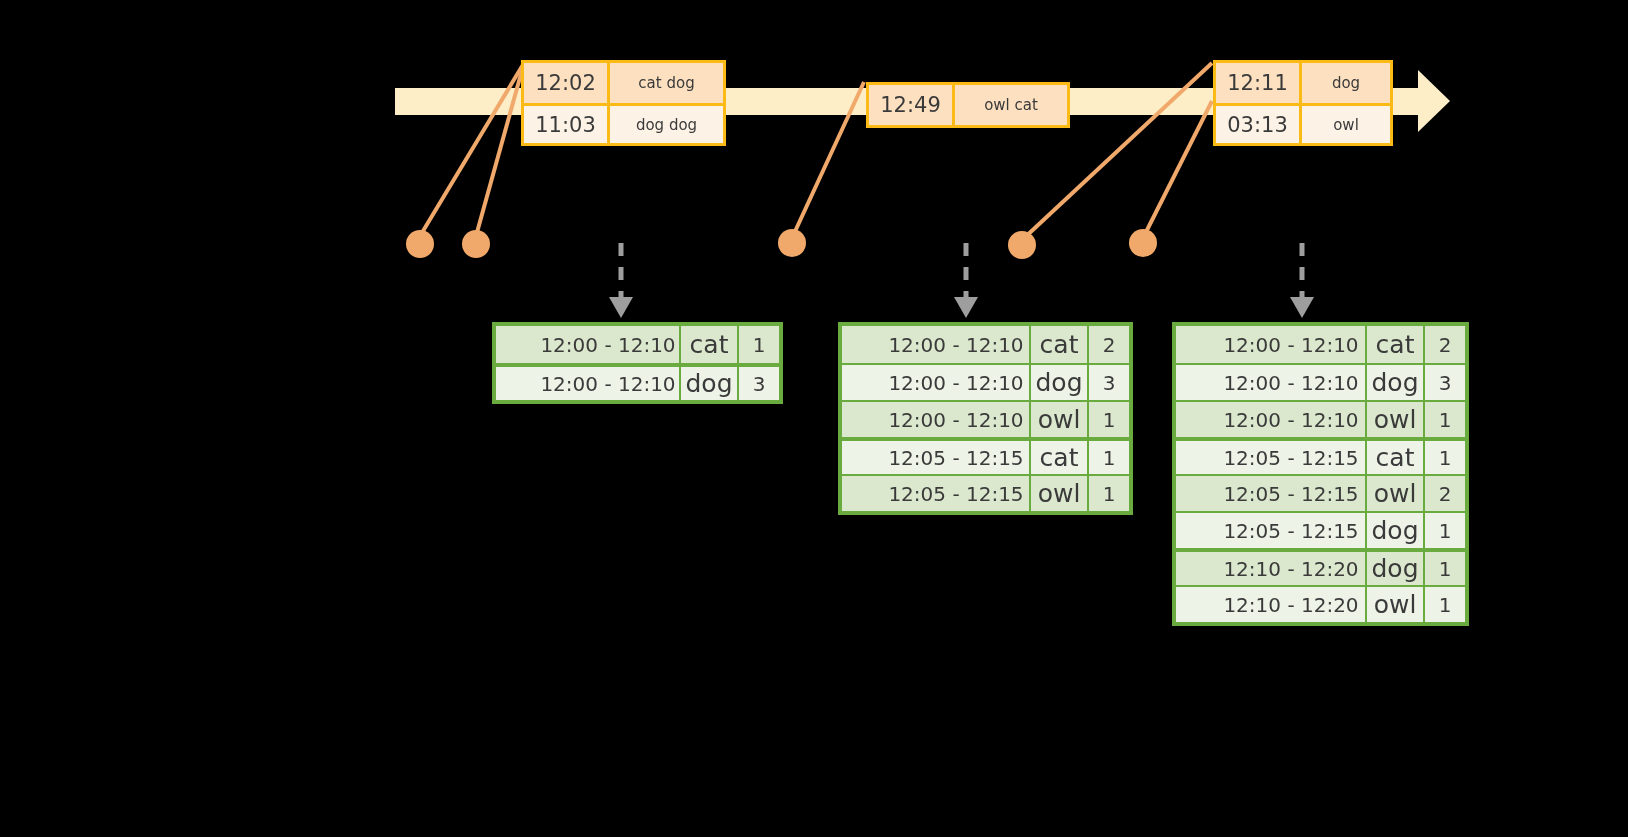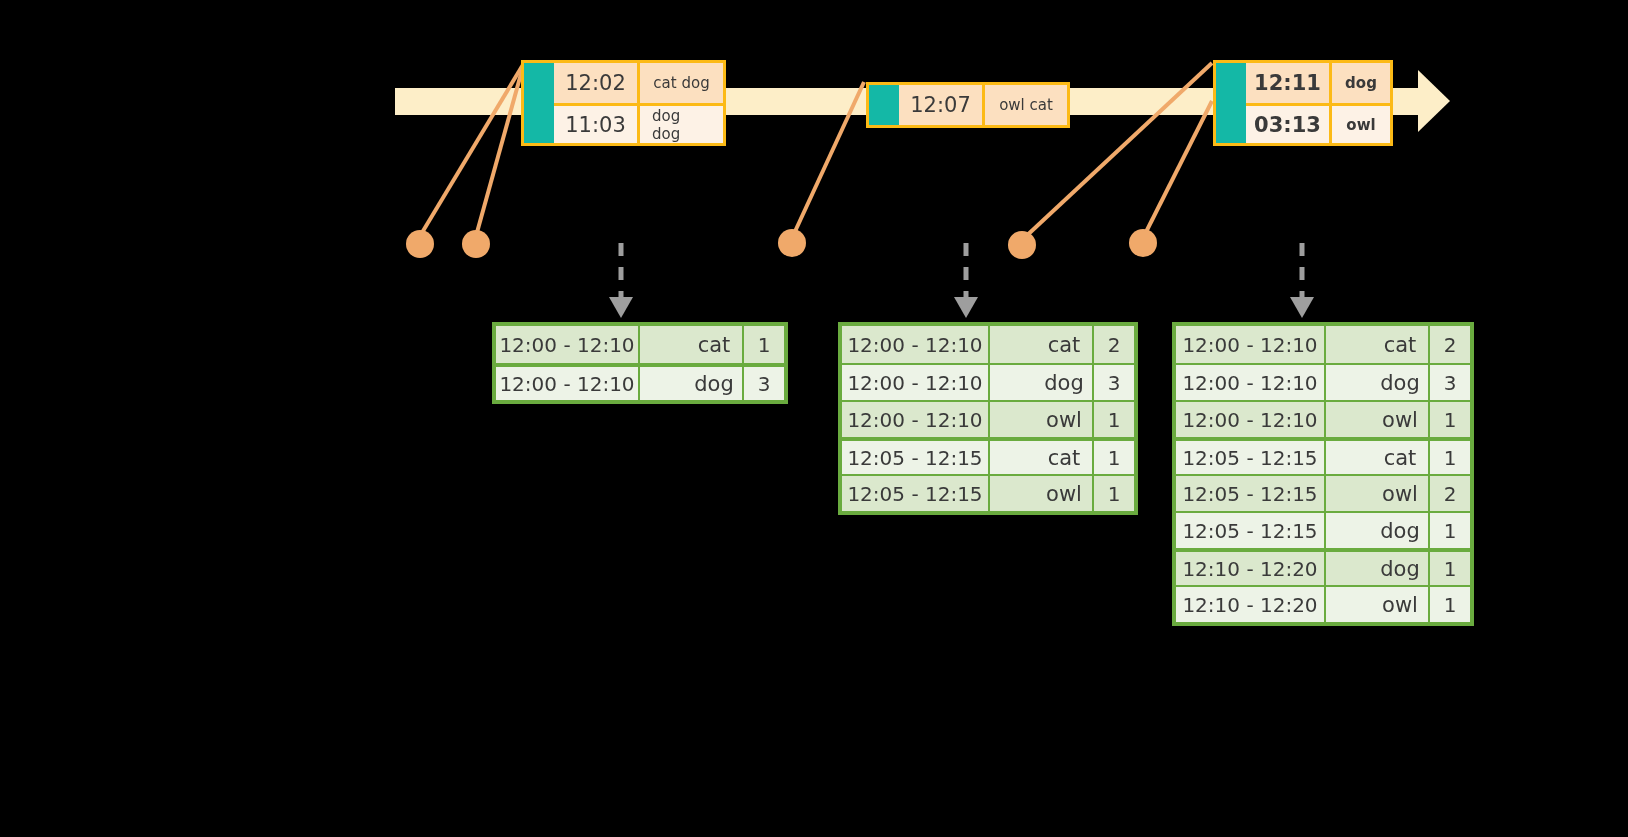--- a/index.html
+++ b/index.html
@@ -46,23 +46,22 @@
     width: 0; height: 0;
     border-top: 31px solid transparent;
     border-bottom: 31px solid transparent;
     border-left: 32px solid #fdeec8;
   }
 
   
   .event-box {
     position: absolute;
     border: 3px solid #fcba16;
-    background: #14b8a6;
-    box-sizing: border-box;
-    padding-left: 30px;
+    background: #7dd3fc;
+    box-sizing: border-box;
   }
   .event-row {
     display: flex;
     height: 40px;
     box-sizing: border-box;
   }
   .event-row + .event-row {
     border-top: 3px solid #fcba16;
   }
   .event-row.shade-a { background: #fce0c0; }
@@ -90,20 +89,21 @@
   .result-table {
     position: absolute;
     border: 4px solid #6aab3f;
     box-sizing: border-box;
     background: #6aab3f;
   }
   .res-row {
     display: flex;
     height: 37px;
     box-sizing: border-box;
+    padding-left: 41px;
   }
   .res-row + .res-row {
     border-top: 2px solid #6aab3f;
   }
   .res-row.grp-edge + .res-row {
     border-top: 4px solid #6aab3f;
   }
   .res-row.tint-a { background: #dbe8cd; }
   .res-row.tint-b { background: #edf3e7; }
   .res-win {
@@ -111,24 +111,23 @@
     align-items: center;
     justify-content: center;
     font-size: 20px;
     border-right: 2px solid #6aab3f;
     box-sizing: border-box;
   }
   .res-word {
     display: flex;
     align-items: center;
     justify-content: center;
-    font-size: 21px;
+    font-size: 25px;
     border-right: 2px solid #6aab3f;
     box-sizing: border-box;
-    margin-left: 46px;
   }
   .res-count {
     display: flex;
     align-items: center;
     justify-content: center;
     font-size: 20px;
     box-sizing: border-box;
   }
   
   .t1 .res-win { width: 144px; }
@@ -183,26 +182,26 @@
       <div class="cell-words">cat dog</div>
     </div>
     <div class="event-row shade-b">
       <div class="cell-time">11:03</div>
       <div class="cell-words">dog dog</div>
     </div>
   </div>
 
   <div class="event-box" style="left:866px; top:82px; width:204px;">
     <div class="event-row shade-a">
-      <div class="cell-time">12:07</div>
+      <div class="cell-time">12:49</div>
       <div class="cell-words">owl cat</div>
     </div>
   </div>
 
-  <div class="event-box" style="left:1213px; top:60px; width:180px;font-weight:bold;">
+  <div class="event-box" style="left:1213px; top:60px; width:180px;">
     <div class="event-row shade-a">
       <div class="cell-time">12:11</div>
       <div class="cell-words">dog</div>
     </div>
     <div class="event-row shade-b">
       <div class="cell-time">03:13</div>
       <div class="cell-words">owl</div>
     </div>
   </div>
 

